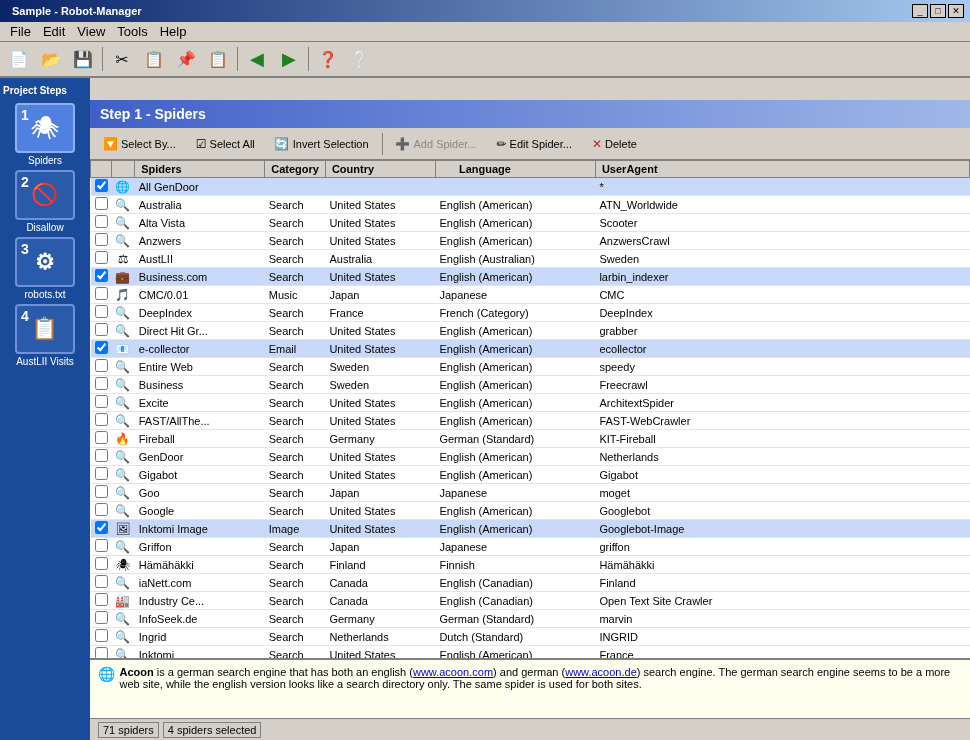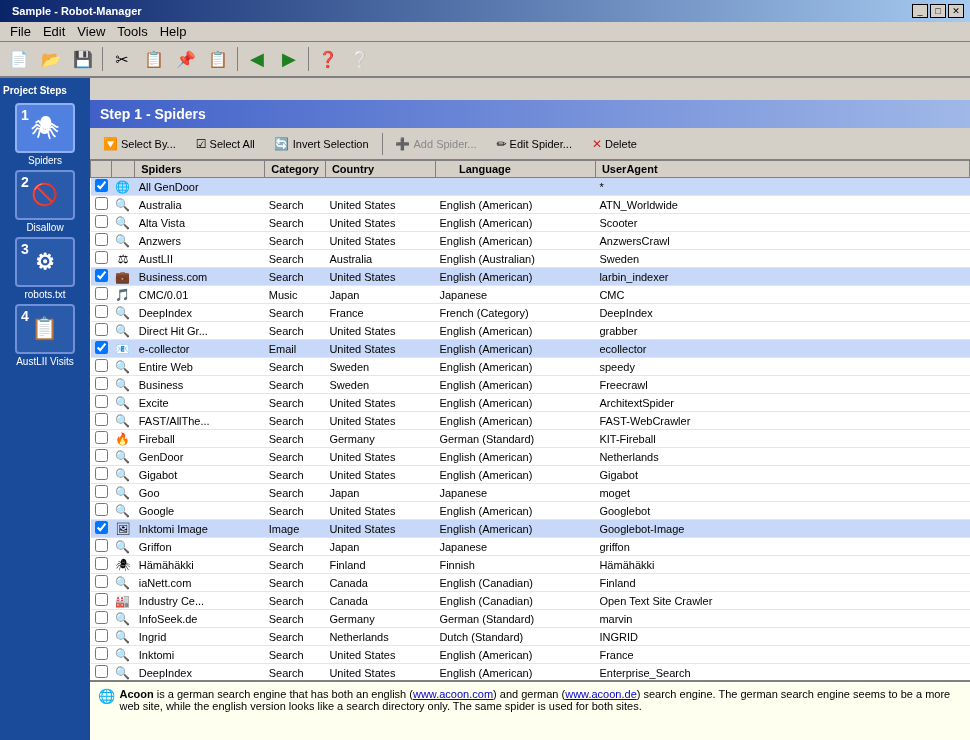--- a/index.html
+++ b/index.html
@@ -558,15 +558,19 @@
   </tr>
           </tbody>
       </table>
     </div>
 
     <div class="desc-panel">
       <span style="float:left; margin-right:4px; font-size:14px;">🌐</span>
       <span><b>Acoon</b> is a german search engine that has both an english (<a href="#">www.acoon.com</a>) and german (<a href="#">www.acoon.de</a>) search engine. The german search engine seems to be a more web site, while the english version looks like a search directory only. The same spider is used for both sites.</span>
     </div>
 
+    <div class="status-bar">
+      <div class="status-item">71 spiders</div>
+      <div class="status-item">4 spiders selected</div>
+    </div>
 
   </div>
 </div>
 
 </body></html>

